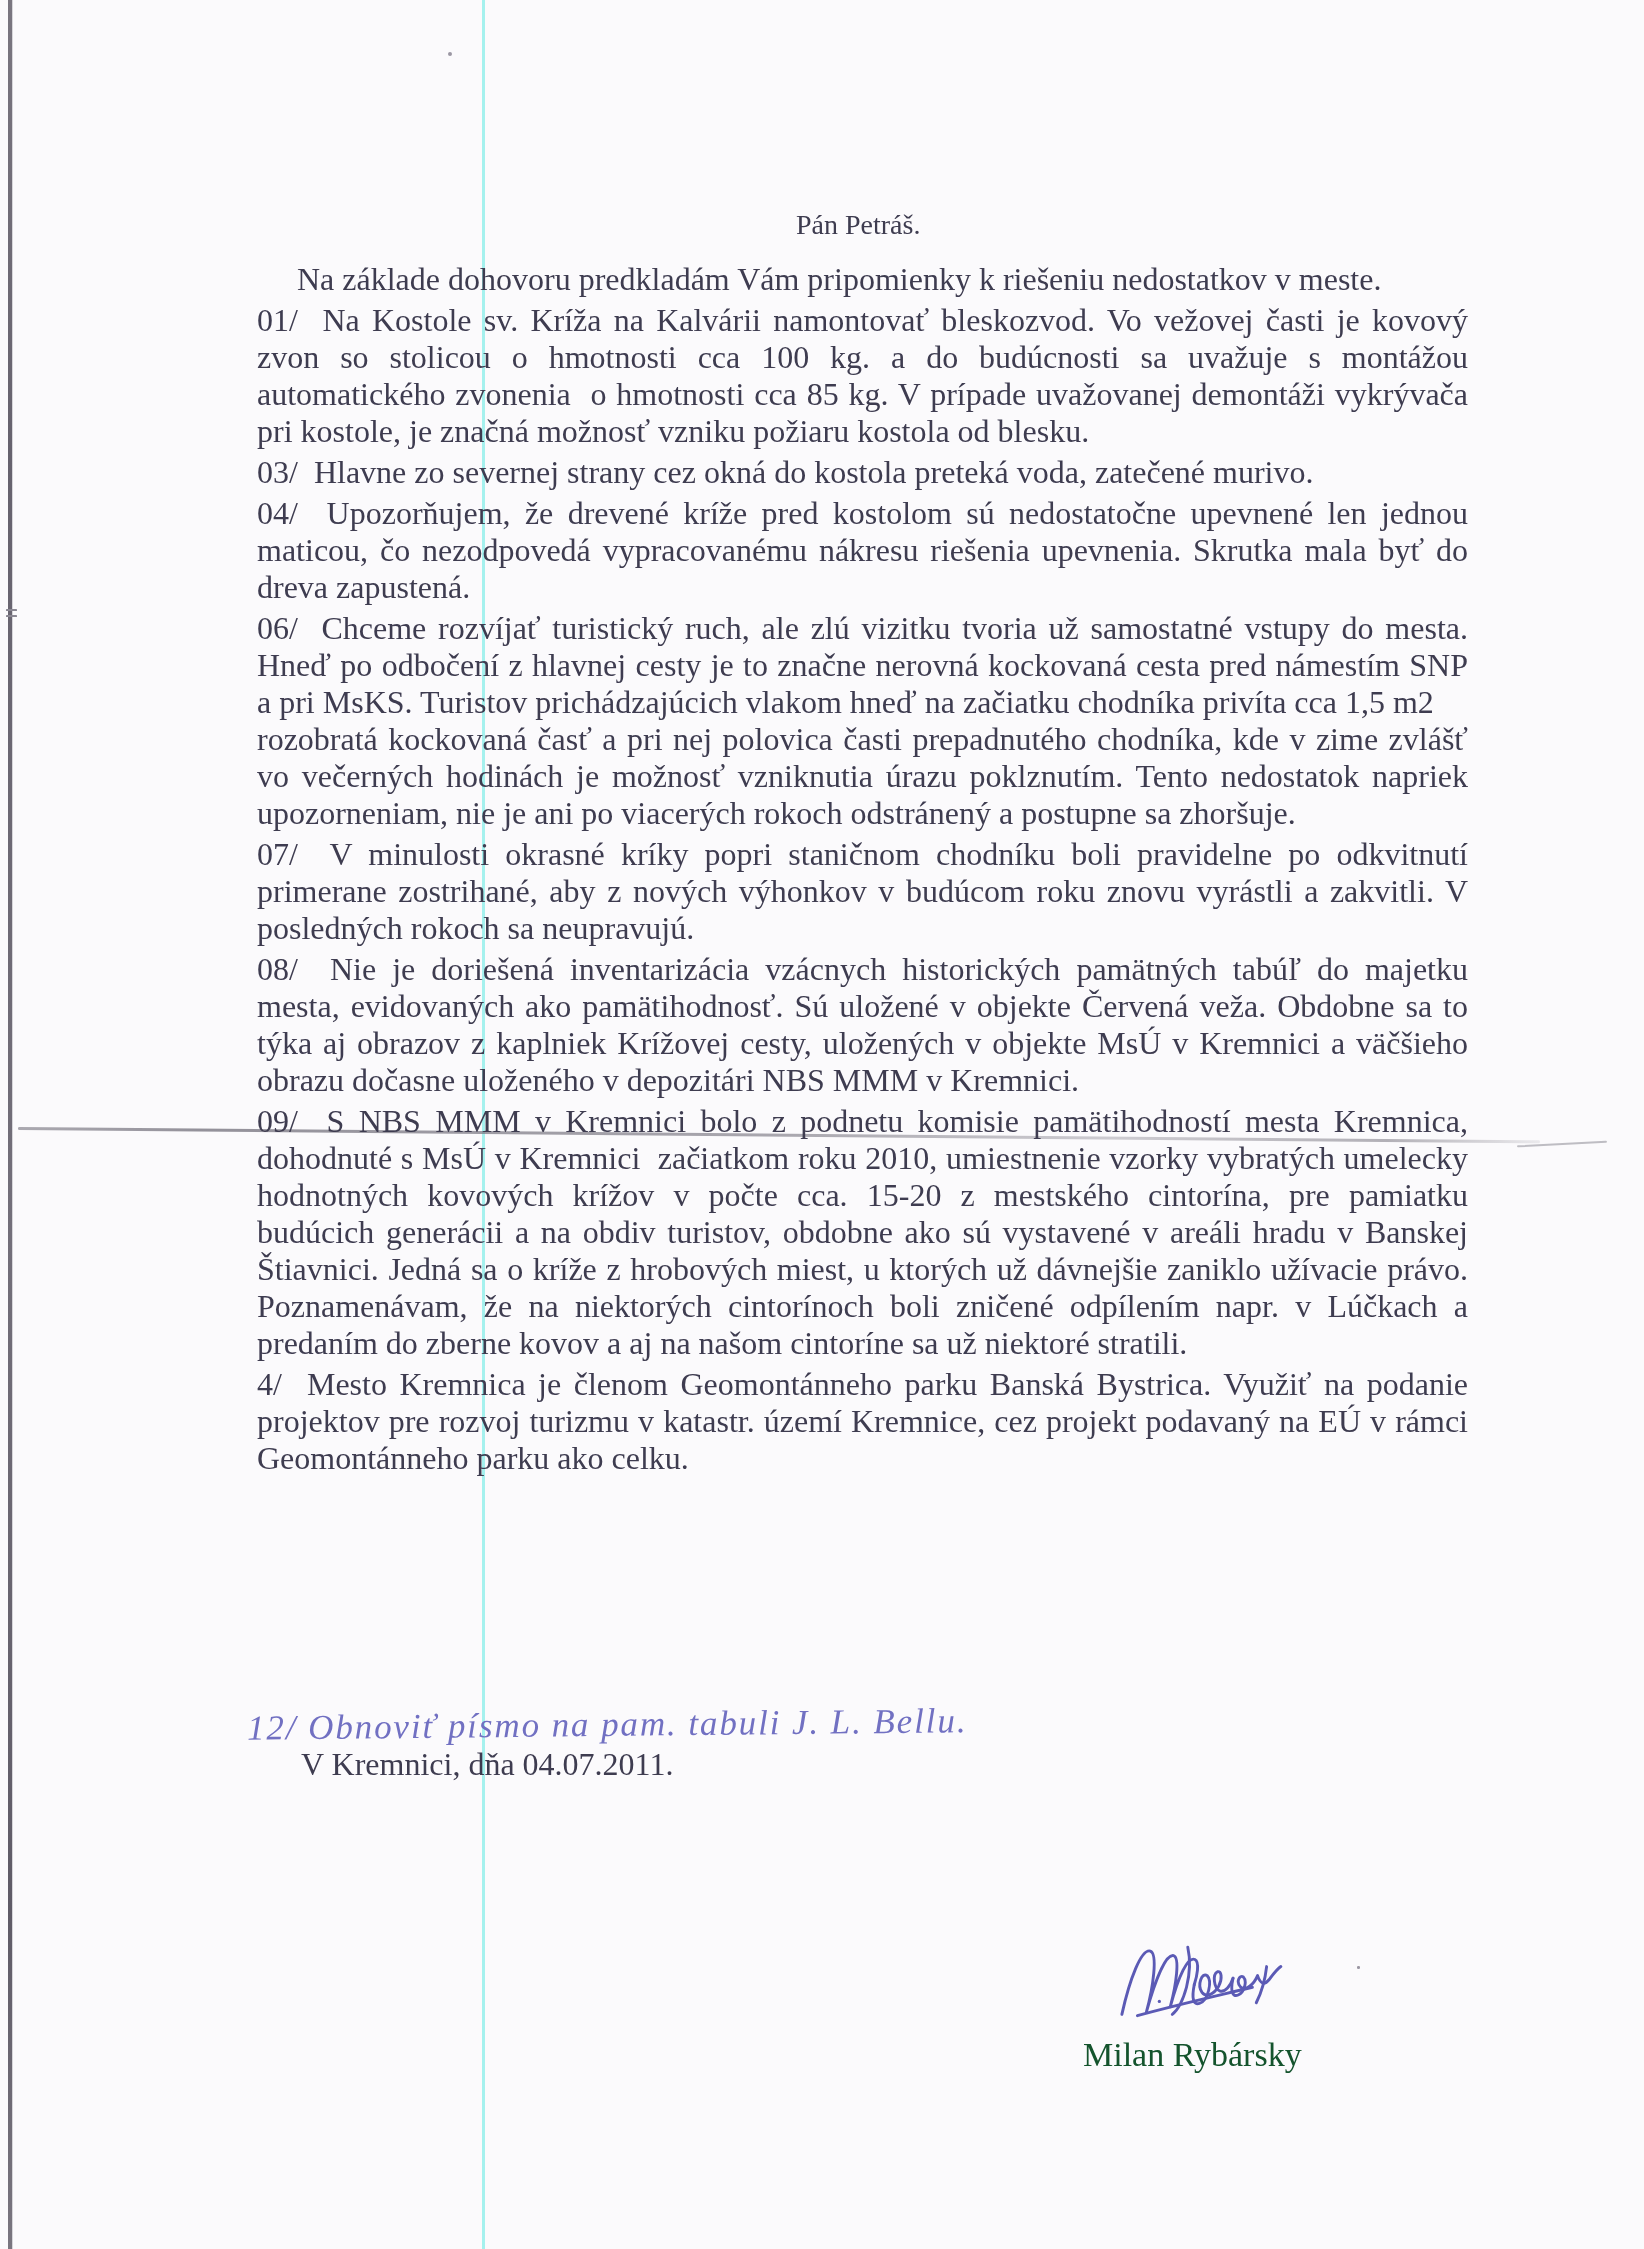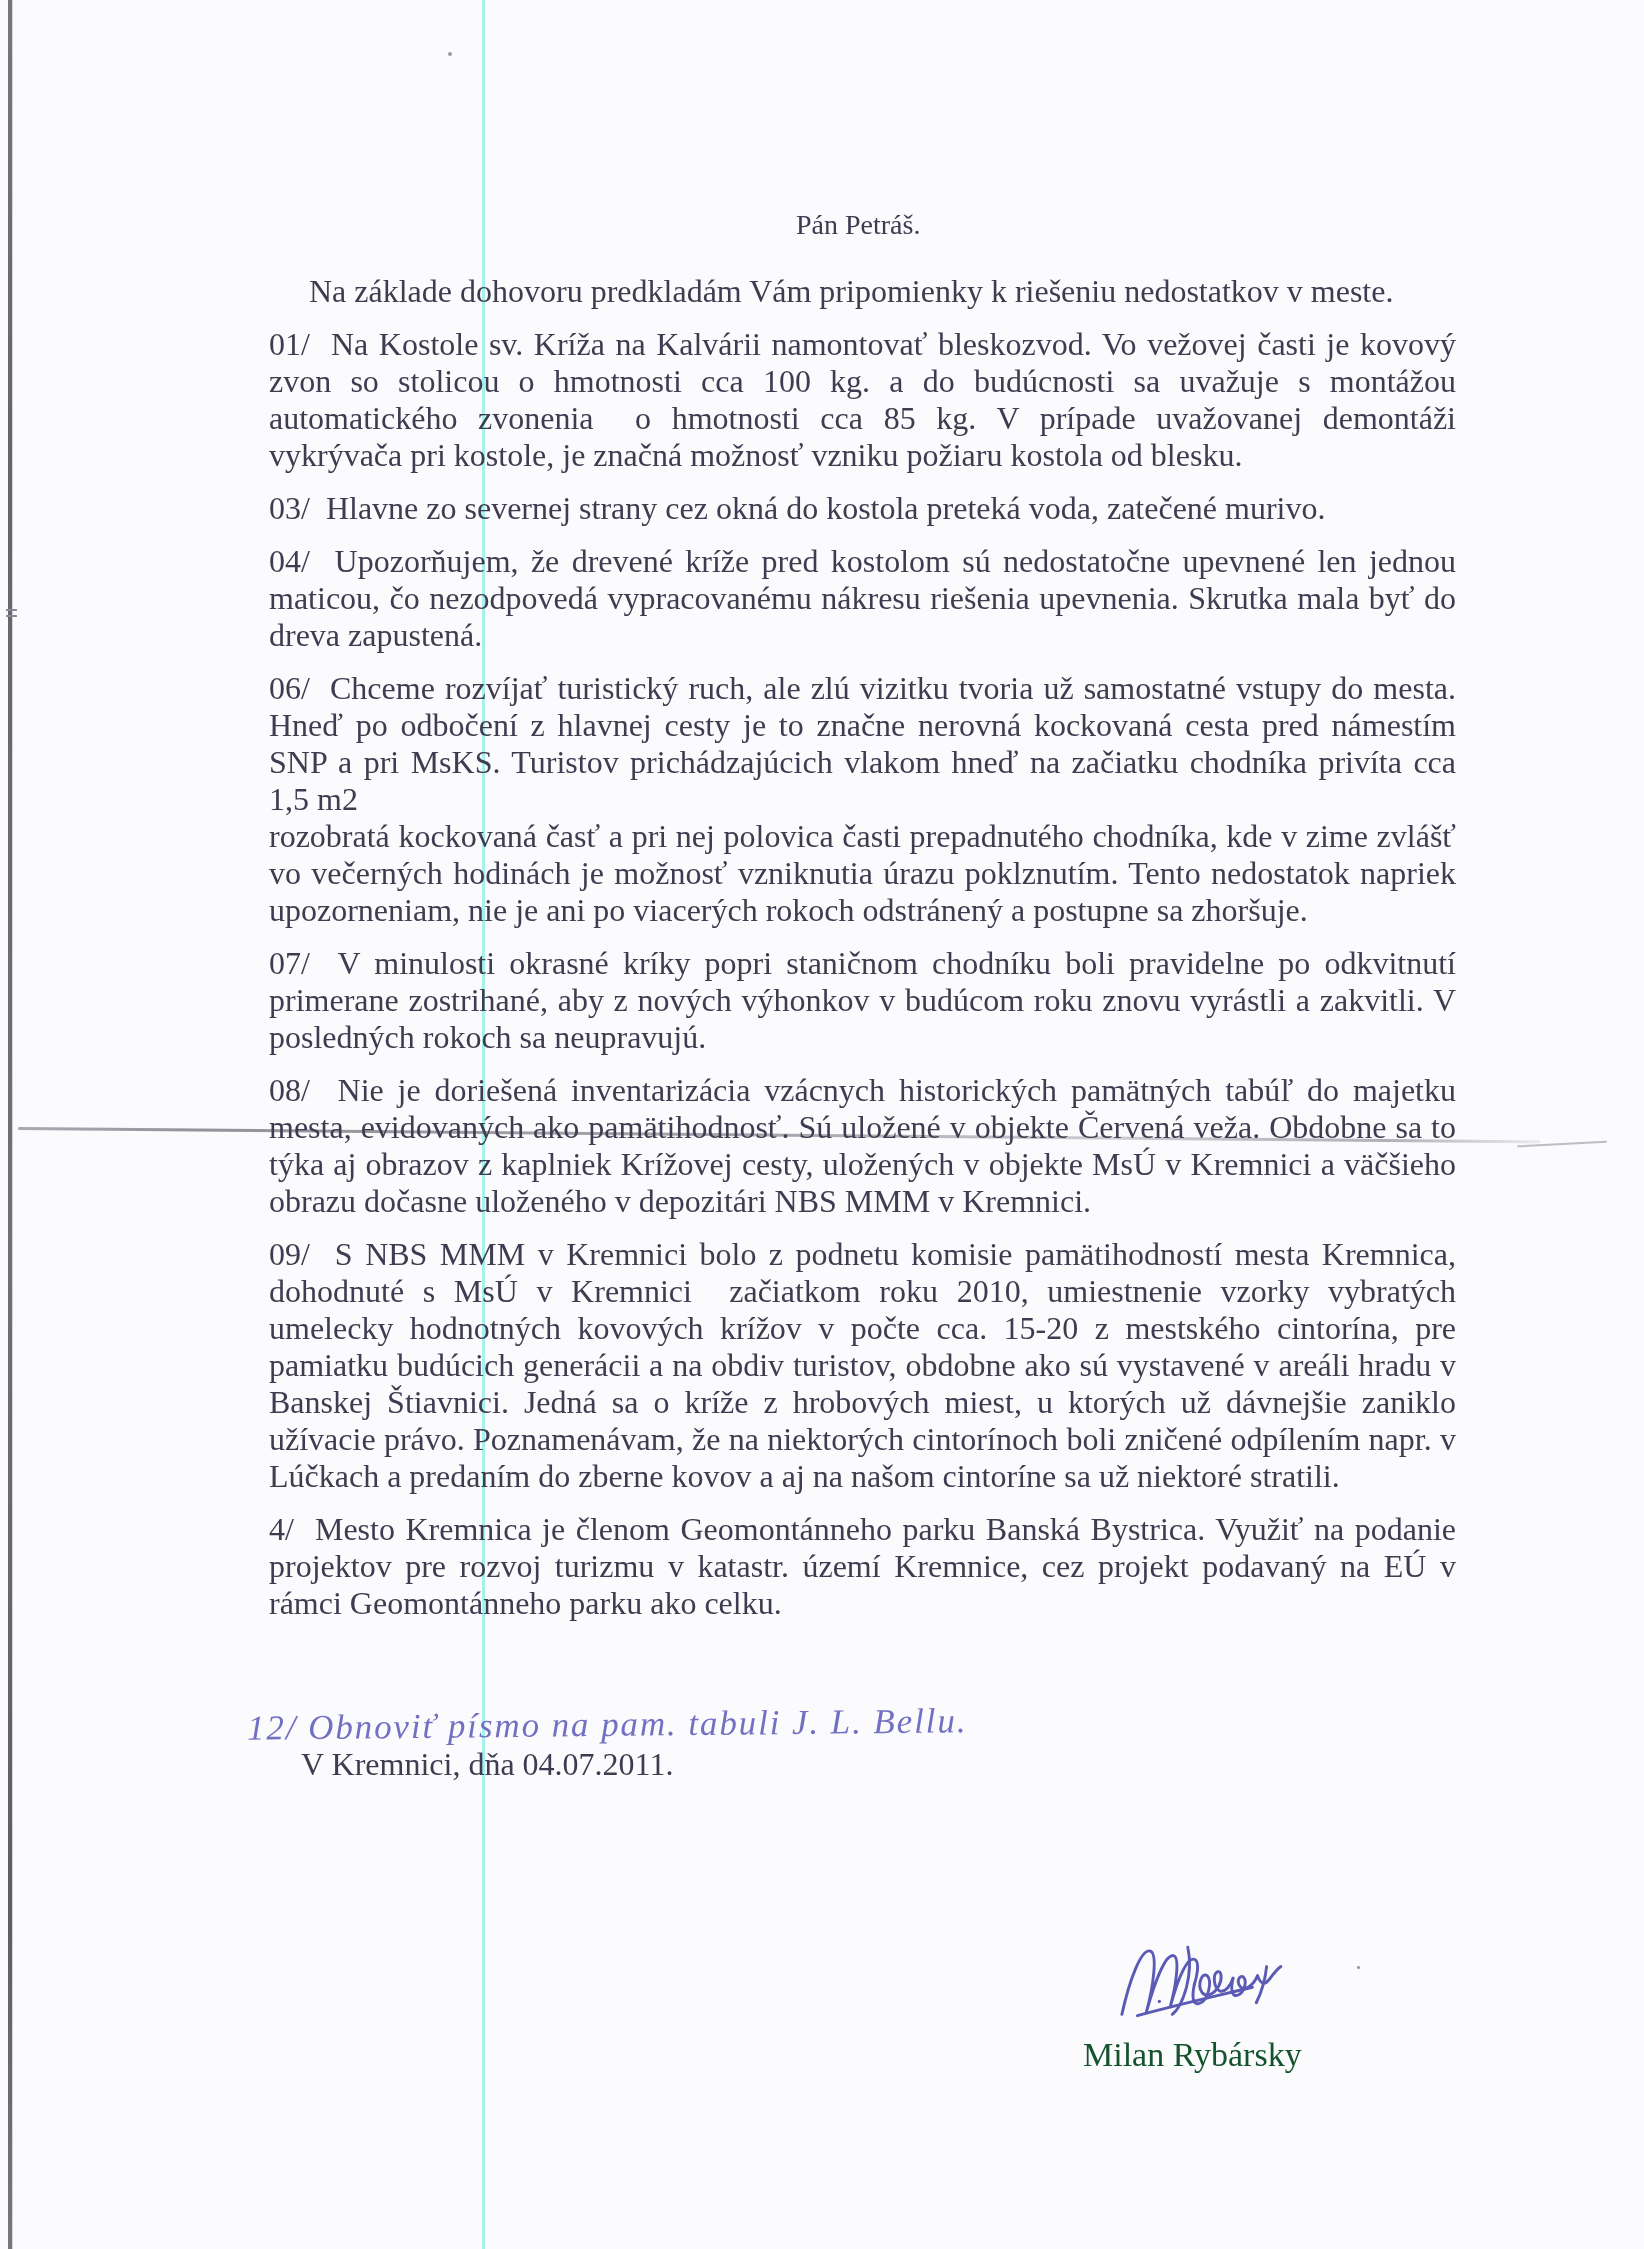--- a/index.html
+++ b/index.html
@@ -49,21 +49,21 @@
     font-size:28px;line-height:37px;white-space:nowrap;margin-top:20px;
   }
 
   
   .body-text{
     position:absolute;left:253px;top:257px;width:1219px;
     font-size:32px;line-height:37px;
     text-align:justify;text-justify:inter-word;
   }
   .body-text p{
-    margin:16px;padding:0;
+    margin:4px;padding:0;
     white-space:pre-wrap;
     text-align:justify;
   }
   .body-text p.indent{text-indent:40px;}
 
   
   .handwritten-note{
     position:absolute;left:247px;top:1704px;width:903px;
     font-size:35px;line-height:39px;
     font-style:italic;letter-spacing:1.9px;

